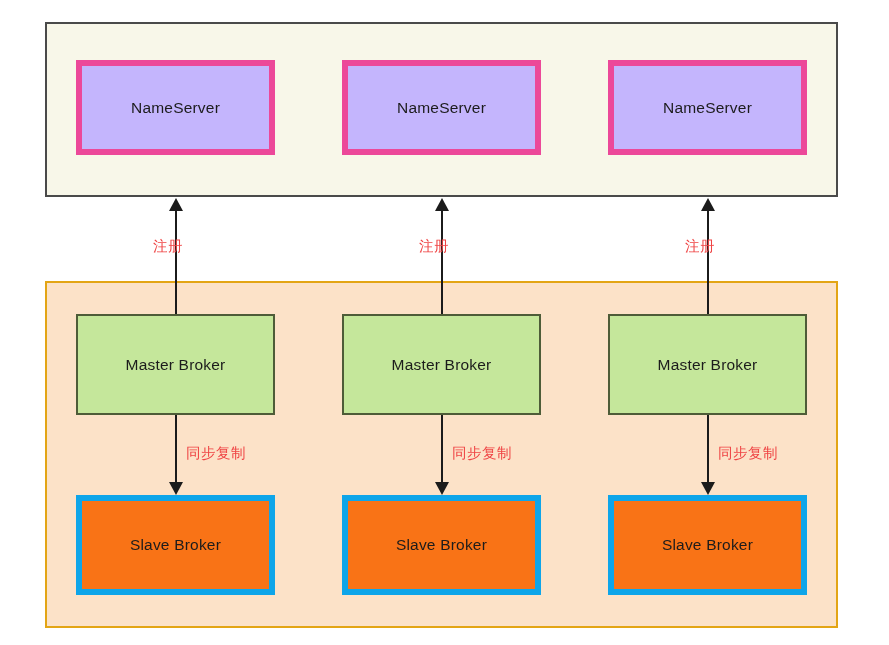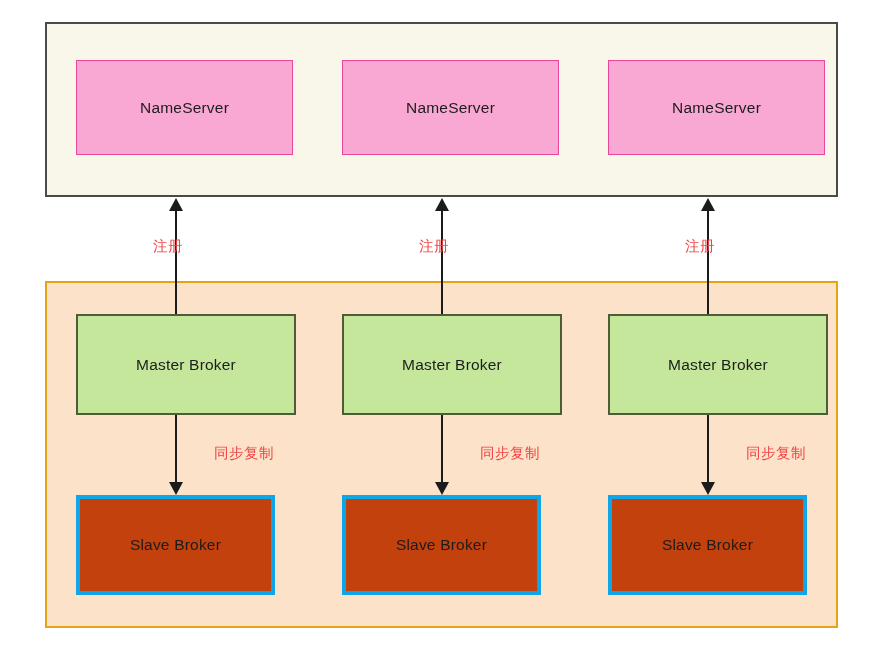--- a/index.html
+++ b/index.html
@@ -51,37 +51,37 @@
     box-sizing: border-box;
     display: flex;
     align-items: center;
     justify-content: center;
     font-size: 15.5px;
     color: #1c1c1c;
     letter-spacing: 0.2px;
     white-space: nowrap;
   }
   .node-nameserver {
-    background: #f9a8d4;
-    border: 1px solid #ec4899;
-    width: 217px;
+    background: #c4b5fd;
+    border: 6px solid #ec4899;
+    width: 199px;
     height: 95px;
     top: 60px;
   }
   .node-master {
     background: #c5e79b;
     border: 2px solid #4e5c38;
-    width: 220px;
+    width: 199px;
     height: 101px;
     top: 314px;
     text-align: right;
   }
   .node-slave {
-    background: #c2410c;
-    border: 4px solid #0ea5e9;
+    background: #f97316;
+    border: 6px solid #0ea5e9;
     width: 199px;
     height: 100px;
     top: 495px;
   }
 
   .col-0 { left: 76px; }
   .col-1 { left: 342px; }
   .col-2 { left: 608px; }
 
   
@@ -125,21 +125,21 @@
   }
 
   .edge-label {
     position: absolute;
     font-size: 14.5px;
     color: #ef4444;
     white-space: nowrap;
     letter-spacing: 0.5px;
   }
   .edge-label.register { top: 237px; }
-  .edge-label.replicate { top: 444px; margin-left: 28px; }
+  .edge-label.replicate { top: 444px; }
 </style>
 </head>
 <body>
 
 <div id="diagram-canvas">
 
   <div id="nameserver-group" class="group-box"></div>
 
   <div id="broker-group" class="group-box"></div>
 

